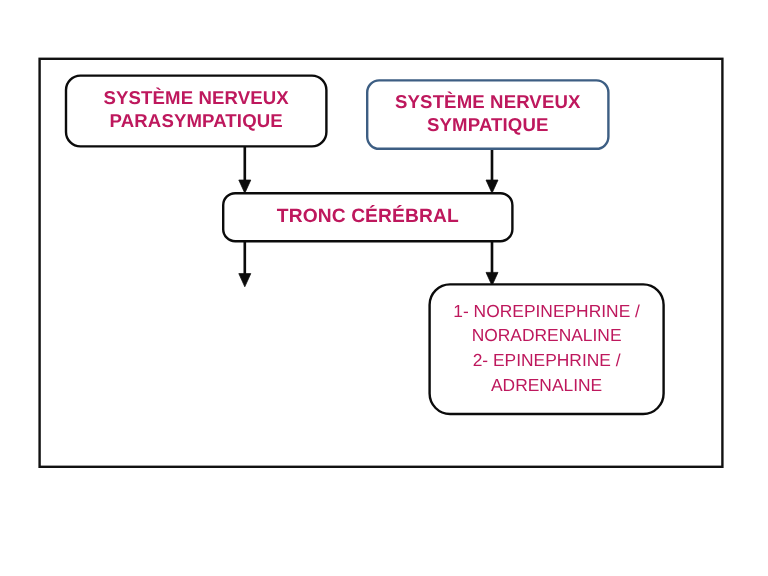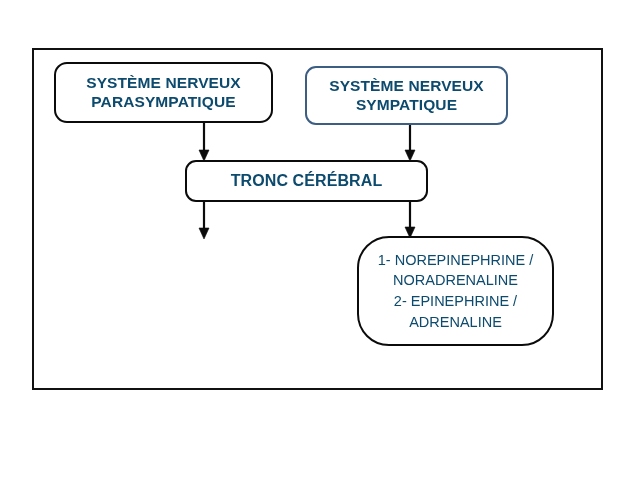--- a/index.html
+++ b/index.html
@@ -29,21 +29,21 @@
     background: #ffffff;
   }
   .node {
     position: absolute;
     box-sizing: border-box;
     display: flex;
     align-items: center;
     justify-content: center;
     text-align: center;
     background: #ffffff;
-    color: #0c4a6e;
+    color: #be185d;
     line-height: 1.22;
     white-space: pre-line;
     z-index: 3;
   }
   .node.black {
     border: 2.5px solid #0b0b0b;
   }
   .node.blue {
     border: 2px solid #3d5e83;
   }
@@ -72,21 +72,21 @@
     text-align: right;
   }
   #node-parasympathique-transmitters {
     left: 97px;  top: 237px; width: 192px; height: 112px;
     border-radius: 22px;
     font-size: 14.5px;
     line-height: 1.42;
   }
   #node-sympathique-transmitters {
     left: 357px; top: 236px; width: 197px; height: 110px;
-    border-radius: 32px;
+    border-radius: 18px;
     font-size: 14.5px;
     line-height: 1.42;
   }
 
   
   .connector {
     position: absolute;
     z-index: 2;
   }
   .connector line, .connector path, .connector polygon {

